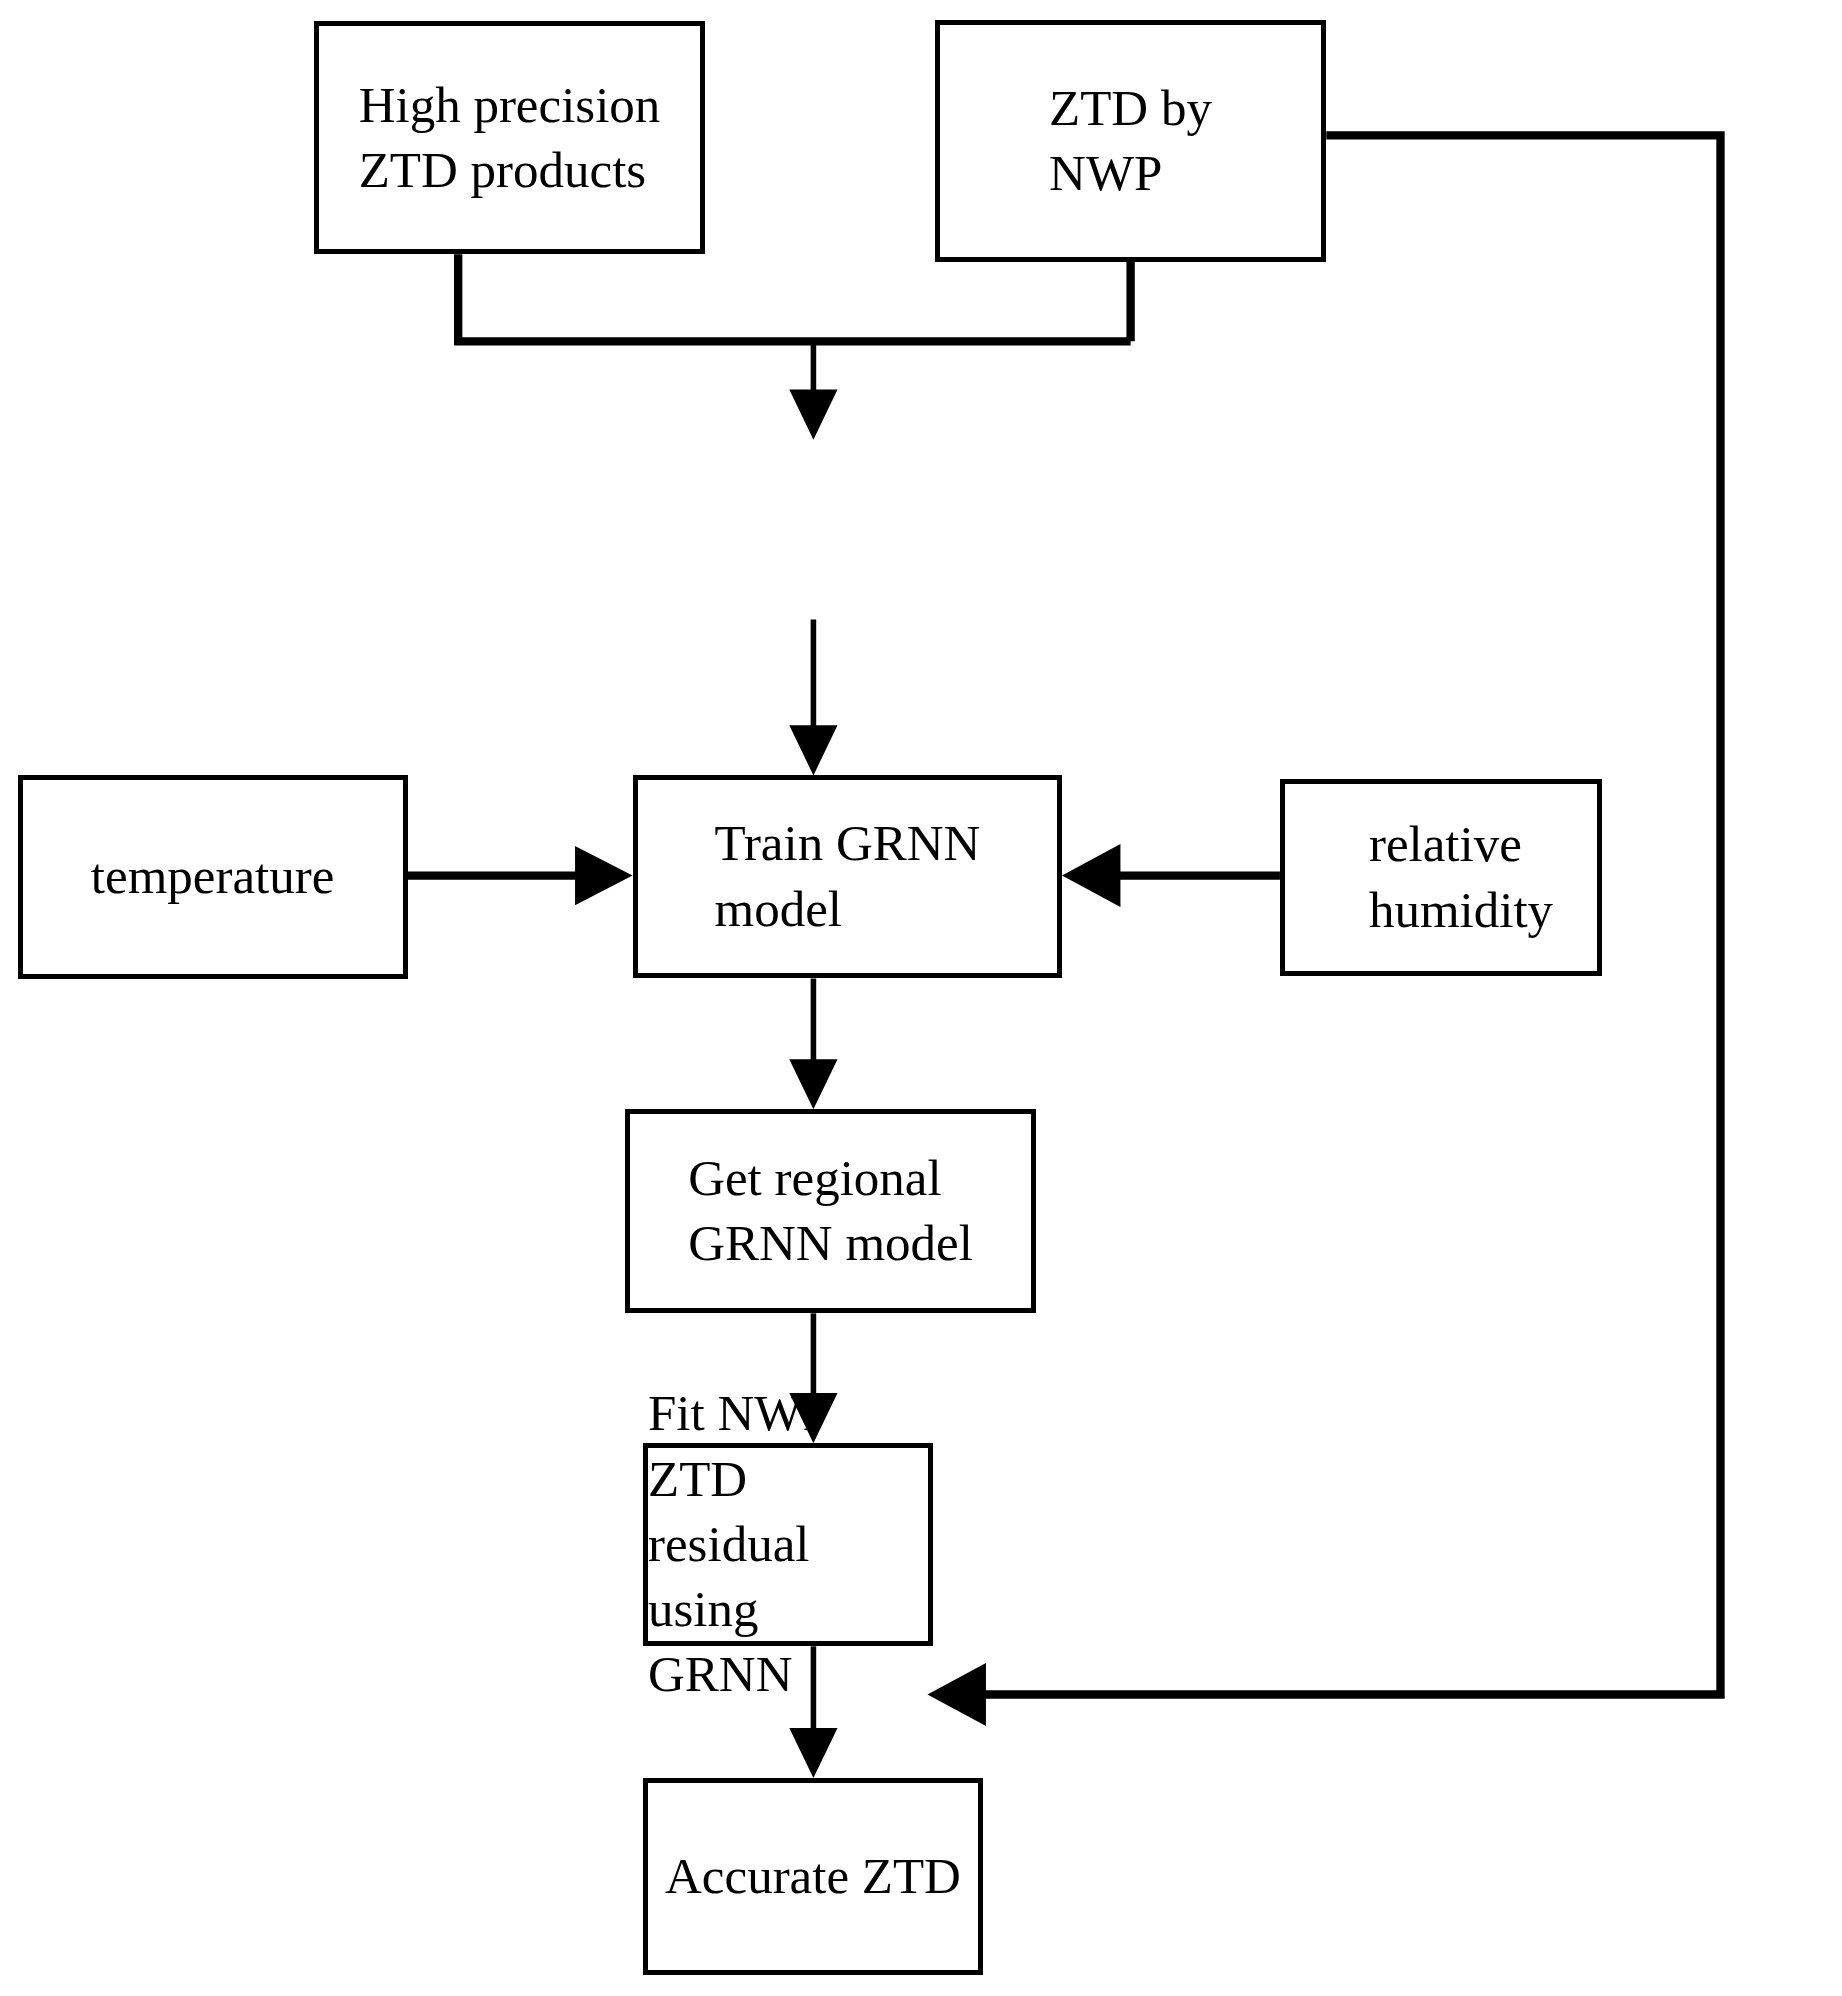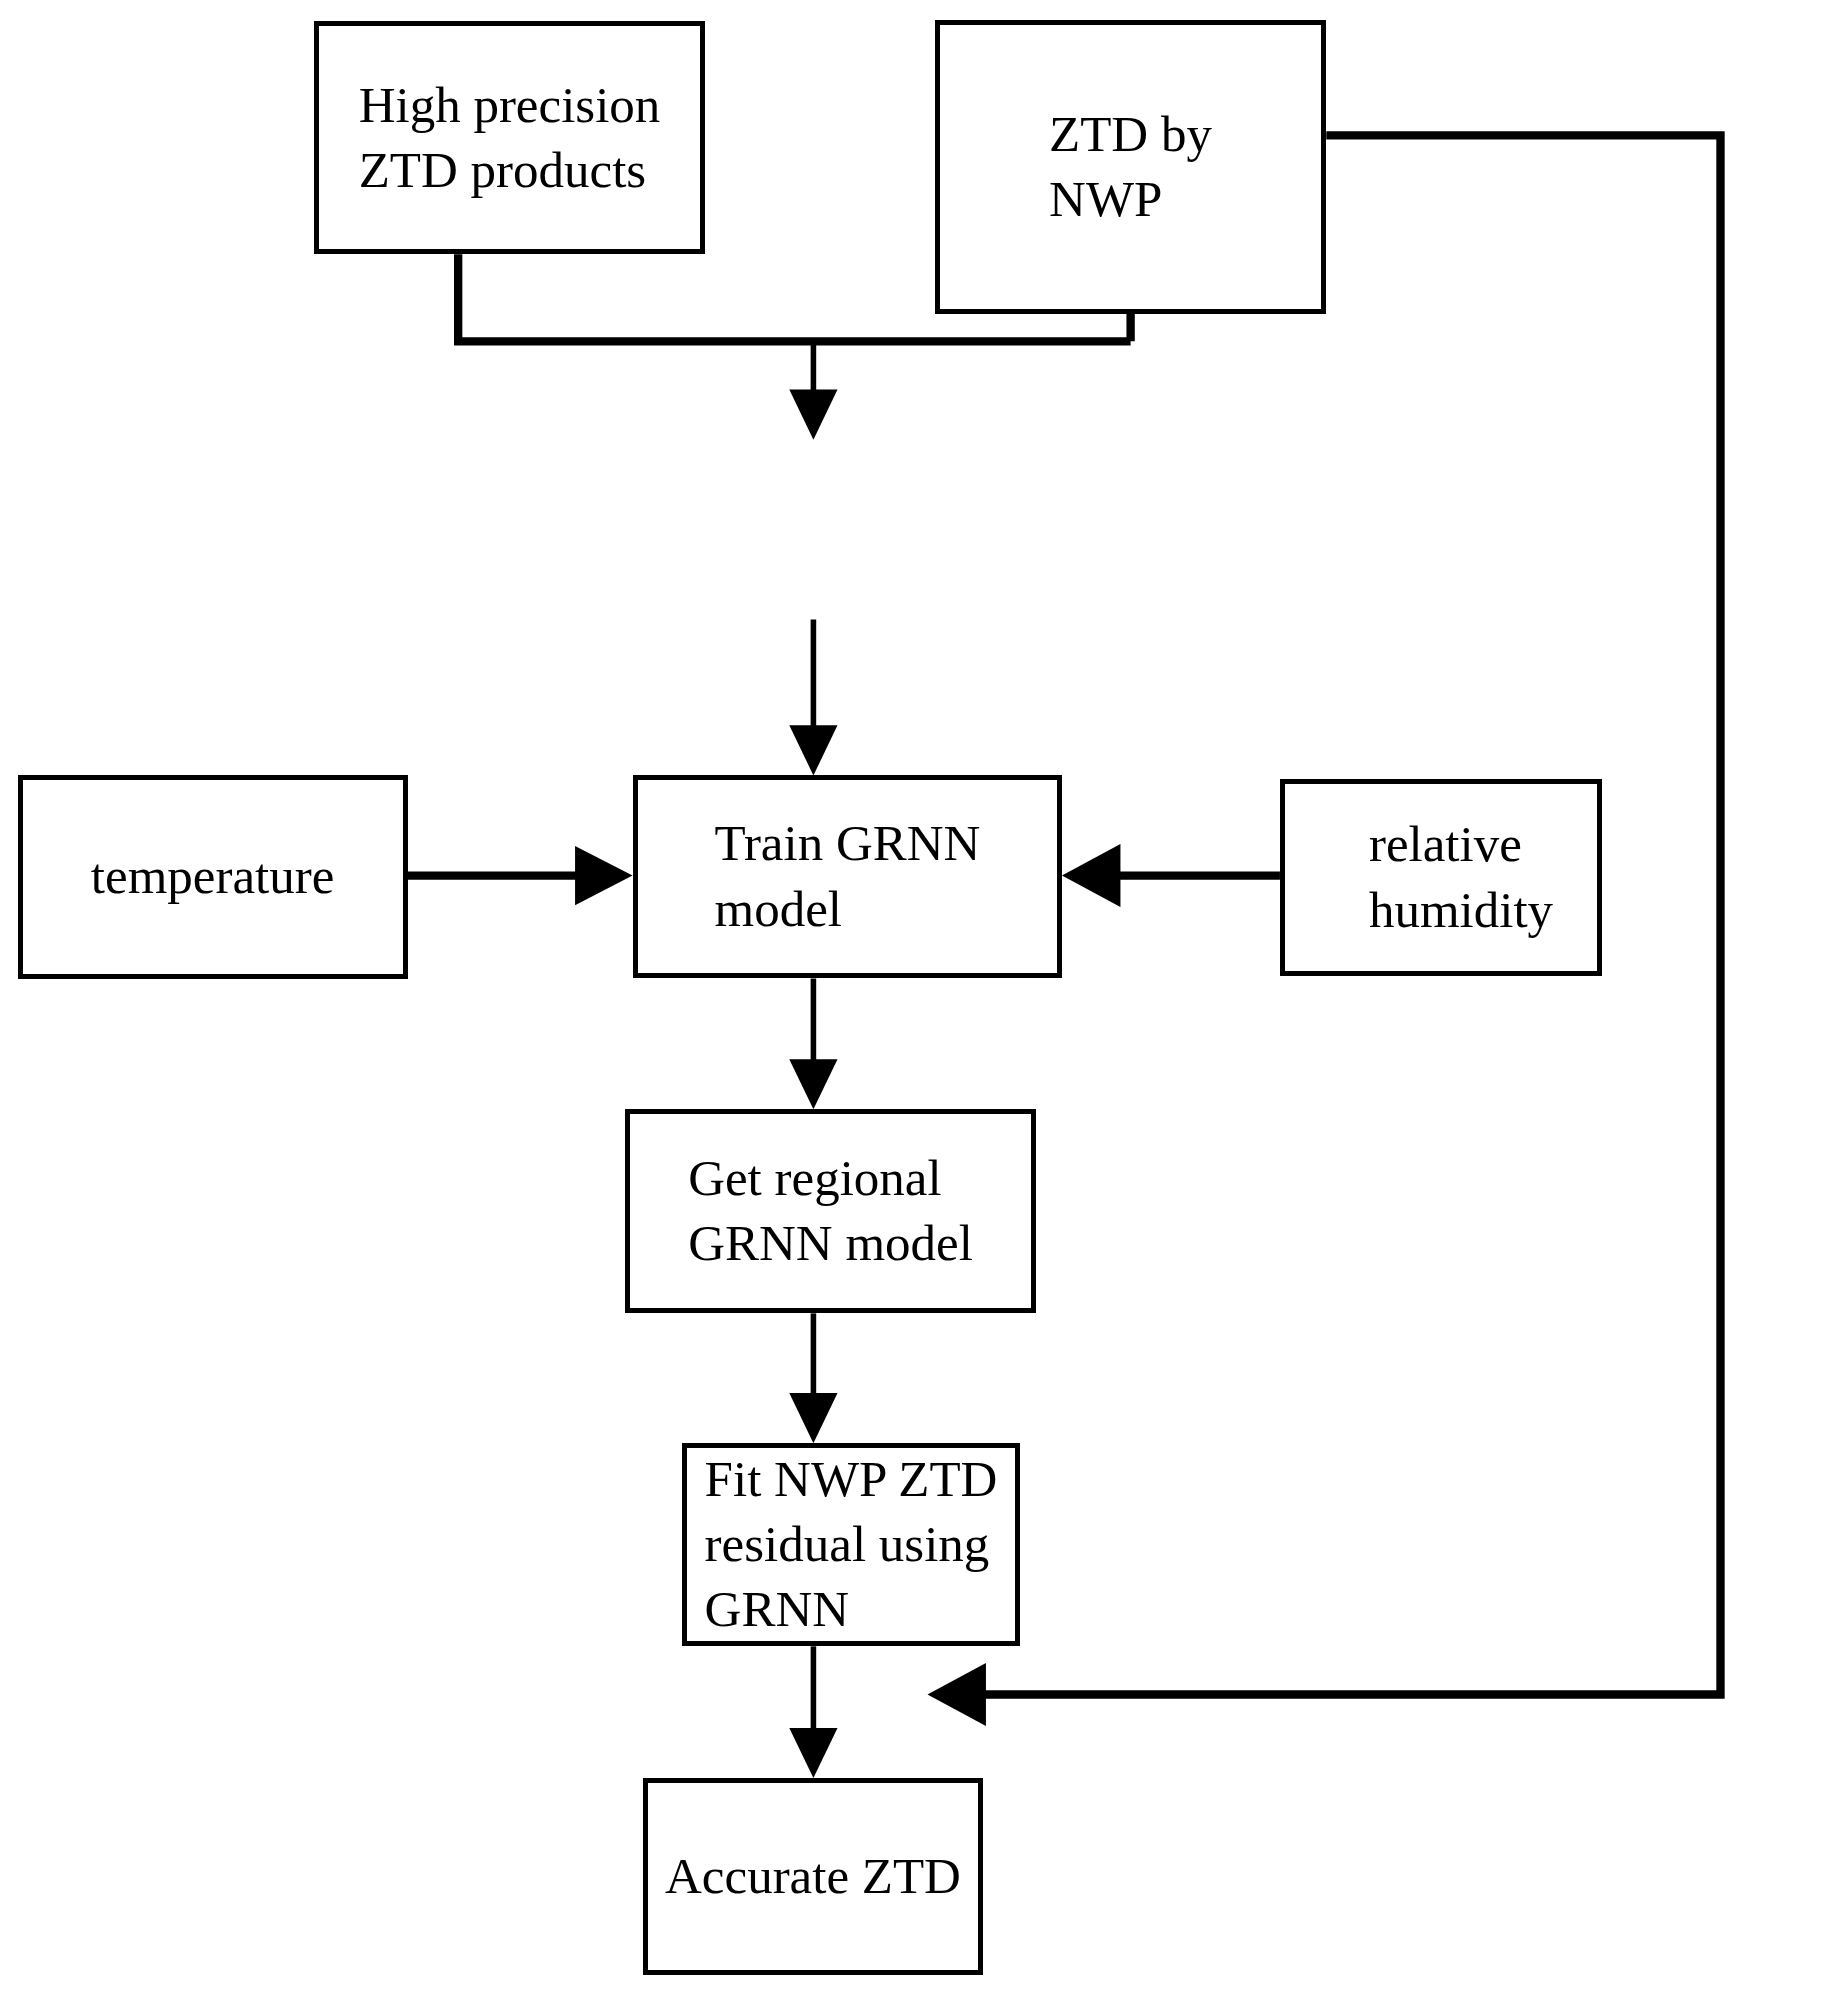--- a/index.html
+++ b/index.html
@@ -57,35 +57,35 @@
     <polyline class="thick" points="1430,146 1855,146 1855,1827 1055,1827"></polyline>
     <polygon class="head" points="1000,1827 1063,1793 1063,1861"></polygon>
 
     <line class="thin" x1="877" y1="1775" x2="877" y2="1893"></line>
     <polygon class="head" points="877,1917 851,1863 903,1863"></polygon>
   </svg>
 
   <div class="node" style="left:314px;top:21.3px;width:391px;height:233px;">High precision
 ZTD products</div>
 
-  <div class="node" style="left:935px;top:20.4px;width:391px;height:294px;">ZTD by
+  <div class="node" style="left:935px;top:20.4px;width:391px;height:242px;">ZTD by
 NWP</div>
 
 
   <div class="node" style="left:17.6px;top:775px;width:390px;height:204px;">temperature</div>
 
   <div class="node" style="left:633px;top:775px;width:429px;height:203px;">Train  GRNN
 model</div>
 
   <div class="node" style="left:1280px;top:779px;width:322px;height:197px;padding-left:40px;">relative
 humidity</div>
 
   <div class="node" style="left:625px;top:1109px;width:411px;height:204px;">Get regional
 GRNN model</div>
 
-  <div class="node" style="left:643px;top:1443px;width:338px;height:203px;margin-left:39px;">Fit NWP ZTD
+  <div class="node" style="left:643px;top:1443px;width:290px;height:203px;">Fit NWP ZTD
 residual using
 GRNN</div>
 
   <div class="node" style="left:643px;top:1778px;width:340px;height:197px;">Accurate ZTD</div>
 
 </div>
 
 
 </body></html>

